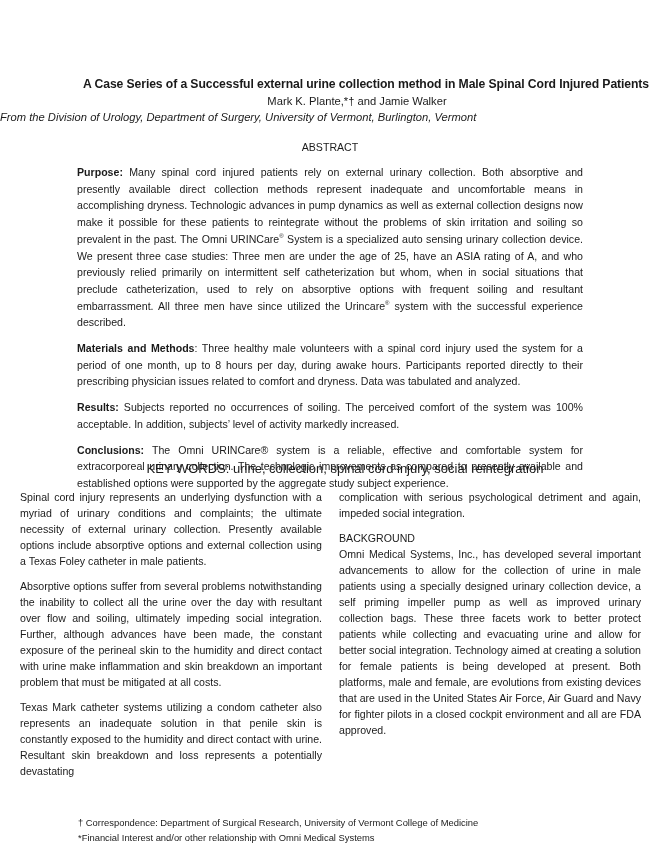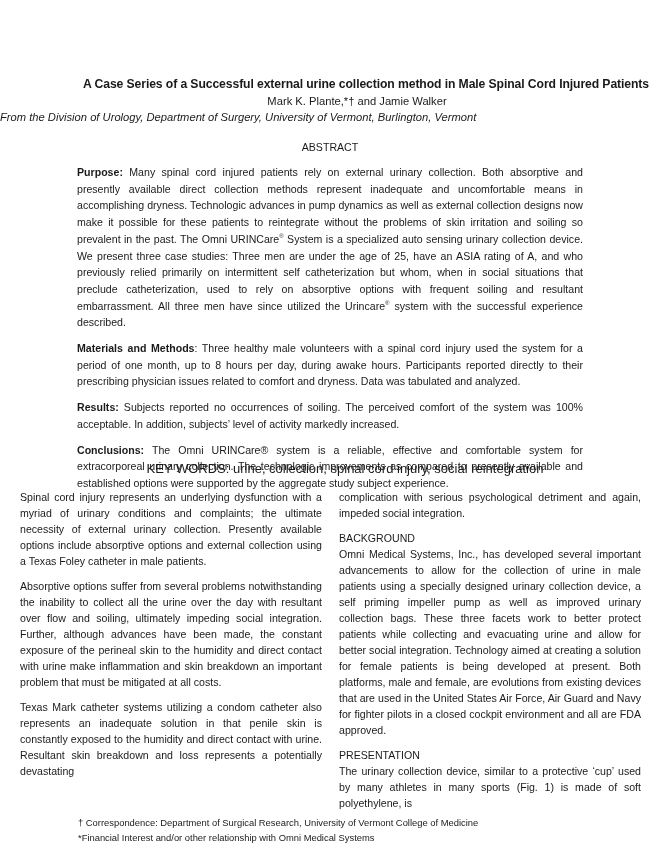--- a/index.html
+++ b/index.html
@@ -71,22 +71,18 @@
   <p>Absorptive options suffer from several problems notwithstanding the inability to collect all the urine over the day with resultant over flow and soiling, ultimately impeding social integration. Further, although advances have been made, the constant exposure of the perineal skin to the humidity and direct contact with urine make inflammation and skin breakdown an important problem that must be mitigated at all costs.</p>
   <p class="last-line-justify">Texas Mark catheter systems utilizing a condom catheter also represents an inadequate solution in that penile skin is constantly exposed to the humidity and direct contact with urine. Resultant skin breakdown and loss represents a potentially devastating</p>
 </div>
 
 <div class="col col-right">
   <p>complication with serious psychological detriment and again, impeded social integration.</p>
   <p>
     <span class="section-head">BACKGROUND</span>
     <span>Omni Medical Systems, Inc., has developed several important advancements to allow for the collection of urine in male patients using a specially designed urinary collection device, a self priming impeller pump as well as improved urinary collection bags. These three facets work to better protect patients while collecting and evacuating urine and allow for better social integration. Technology aimed at creating a solution for female patients is being developed at present. Both platforms, male and female, are evolutions from existing devices that are used in the United States Air Force, Air Guard and Navy for fighter pilots in a closed cockpit environment and all are FDA approved.</span>
   </p>
-  <p>
-    <span class="section-head">PRESENTATION</span>
-    <span>The urinary collection device, similar to a protective ‘cup’ used by many athletes in many sports (Fig. 1) is made of soft polyethylene, is</span>
-  </p>
 </div>
 
 <div class="footnotes">
   <div>† Correspondence: Department of Surgical Research, University of Vermont College of Medicine</div>
   <div>*Financial Interest and/or other relationship with Omni Medical Systems</div>
 </div>
 
 </body></html>

